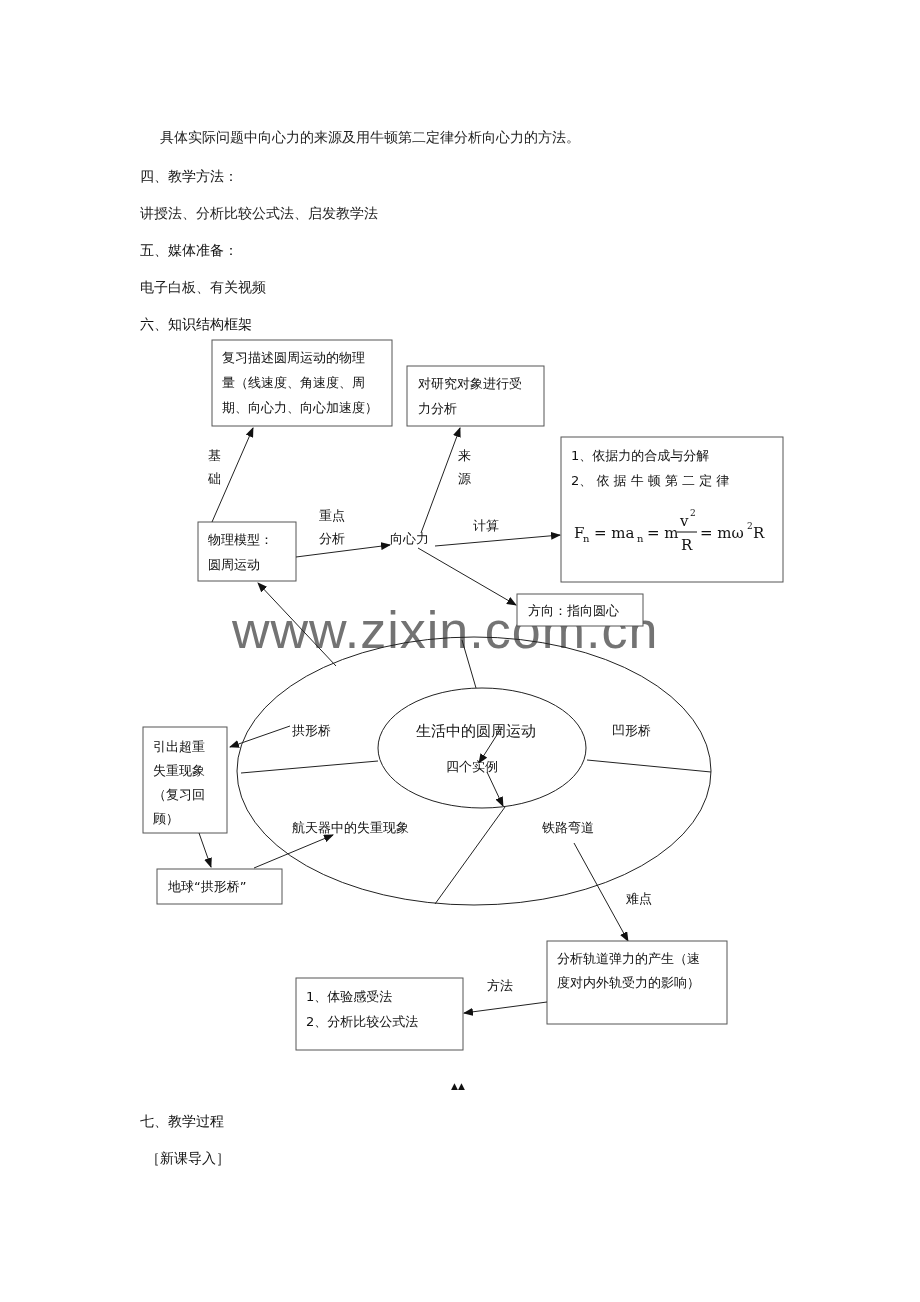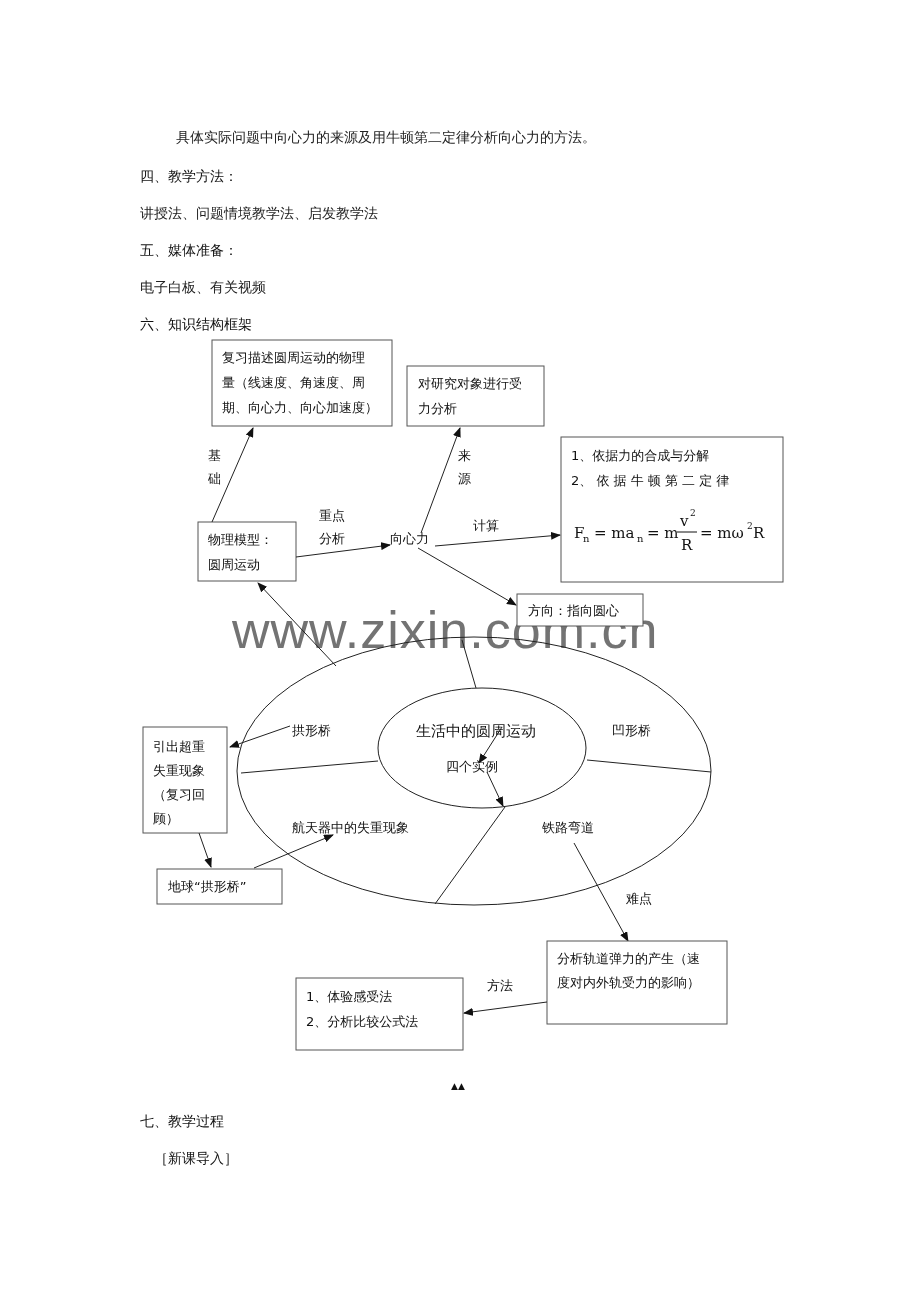--- a/index.html
+++ b/index.html
@@ -12,23 +12,23 @@
                color: #737373; font-family: "Liberation Sans", sans-serif; letter-spacing: 1px; }
   svg { position: absolute; left: 0; top: 0; }
   svg text { font-family: "DejaVu Sans", sans-serif; font-size: 13px; fill: #111; }
   .box { fill: #fff; stroke: #555; stroke-width: 1; }
   .line { stroke: #222; stroke-width: 1; fill: none; }
   .formula { font-family: "DejaVu Serif", "Liberation Serif", serif; font-size: 15px; }
 </style>
 </head>
 <body>
 
-<div class="txt regular" style="left:160px; top:128px;margin-left:16px;">具体实际问题中向心力的来源及用牛顿第二定律分析向心力的方法。</div>
+<div class="txt regular" style="left:160px; top:128px;">具体实际问题中向心力的来源及用牛顿第二定律分析向心力的方法。</div>
 <div class="txt bold" style="left:140px; top:167px;">四、教学方法：</div>
-<div class="txt regular" style="left:140px; top:204px;">讲授法、问题情境教学法、启发教学法</div>
+<div class="txt regular" style="left:140px; top:204px;">讲授法、分析比较公式法、启发教学法</div>
 <div class="txt bold" style="left:140px; top:241px;">五、媒体准备：</div>
 <div class="txt regular" style="left:140px; top:278px;">电子白板、有关视频</div>
 <div class="txt bold" style="left:140px; top:315px;">六、知识结构框架</div>
 
 <div class="watermark">www.zixin.com.cn</div>
 
 <svg width="920" height="1302">
   <defs>
     <marker id="arr" markerWidth="10" markerHeight="8" refX="9" refY="4" orient="auto" markerUnits="userSpaceOnUse">
       <path d="M0,0 L10,4 L0,8 Z" fill="#111"></path>
@@ -129,13 +129,13 @@
   <text x="487" y="990">方法</text>
 
   <rect class="box" x="296" y="978" width="167" height="72"></rect>
   <text x="306" y="1001">1、体验感受法</text>
   <text x="306" y="1026">2、分析比较公式法</text>
 
   <text x="451" y="1089" style="font-size:9px">▲▲</text>
 </svg>
 
 <div class="txt bold" style="left:140px; top:1112px;">七、教学过程</div>
-<div class="txt bold" style="left:146px; top:1149px;margin-left:8px;">［新课导入］</div>
+<div class="txt bold" style="left:146px; top:1149px;">［新课导入］</div>
 
 </body></html>

